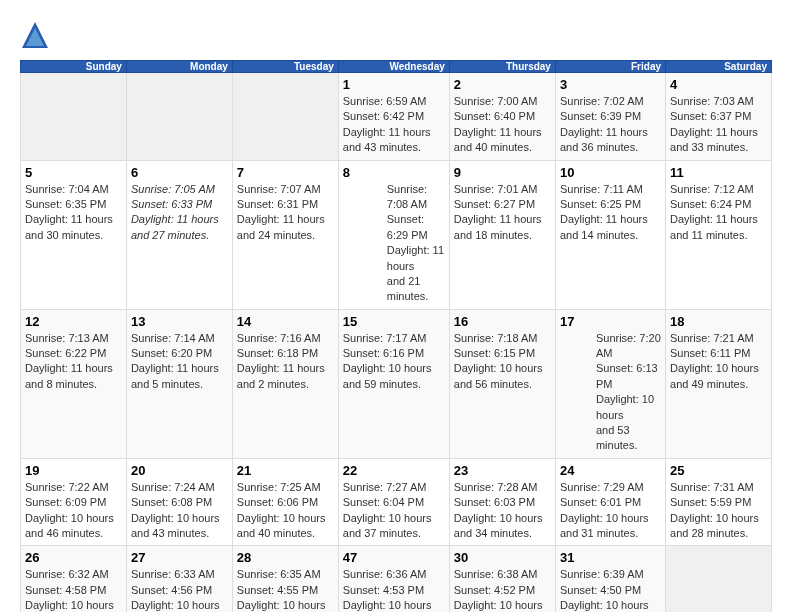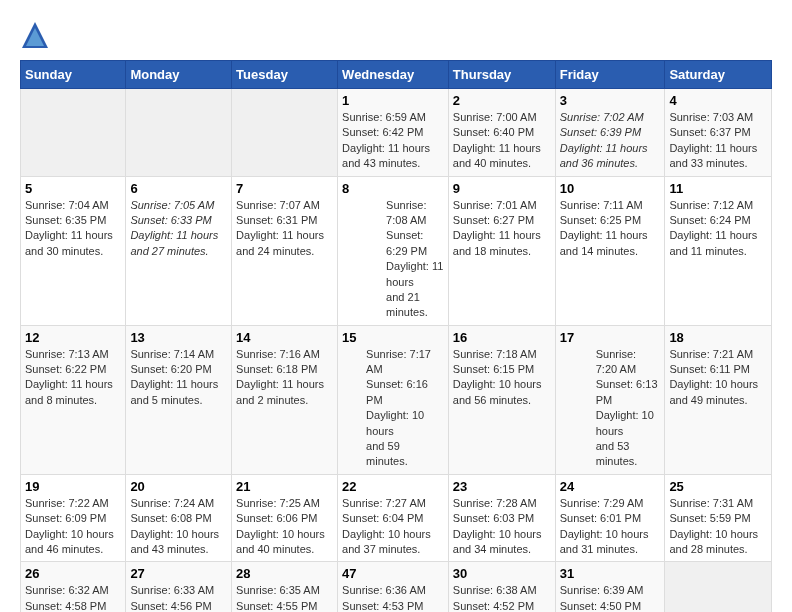--- a/index.html
+++ b/index.html
@@ -50,23 +50,23 @@
     table {
       width: 100%;
       border-collapse: collapse;
       font-size: 11px;
     }
     thead tr {
       background-color: #2a5db0;
       color: #fff;
     }
     thead th {
-      padding: 6px 4px;
-      text-align: left;
-      font-size: 13px;
+      padding: 0 4px;
+      text-align: right;
+      font-size: 10px;
       font-weight: bold;
       border: 1px solid #1e4a9a;
     }
     tbody tr {
       border-bottom: 1px solid #ccc;
     }
     tbody td {
       vertical-align: top;
       padding: 4px 4px;
       border: 1px solid #ddd;
@@ -140,21 +140,21 @@
         </td>
         <td>
           <span class="day-number">2</span>
           <div class="day-info" style="white-space: pre-line;">Sunrise: 7:00 AM
 Sunset: 6:40 PM
 Daylight: 11 hours
 and 40 minutes.</div>
         </td>
         <td>
           <span class="day-number">3</span>
-          <div class="day-info" style="white-space: pre-line; font-style: italic;">Sunrise: 7:02 AM
+          <div class="day-info" style="white-space: pre-line;">Sunrise: 7:02 AM
 Sunset: 6:39 PM
 Daylight: 11 hours
 and 36 minutes.</div>
         </td>
         <td>
           <span class="day-number">4</span>
           <div class="day-info" style="white-space: pre-line;">Sunrise: 7:03 AM
 Sunset: 6:37 PM
 Daylight: 11 hours
 and 33 minutes.</div>
@@ -228,21 +228,21 @@
         </td>
         <td>
           <span class="day-number">14</span>
           <div class="day-info" style="white-space: pre-line;">Sunrise: 7:16 AM
 Sunset: 6:18 PM
 Daylight: 11 hours
 and 2 minutes.</div>
         </td>
         <td>
           <span class="day-number">15</span>
-          <div class="day-info" style="white-space: pre-line; margin-left: 24px;">Sunrise: 7:17 AM
+          <div class="day-info" style="white-space: pre-line;">Sunrise: 7:17 AM
 Sunset: 6:16 PM
 Daylight: 10 hours
 and 59 minutes.</div>
         </td>
         <td>
           <span class="day-number">16</span>
           <div class="day-info" style="white-space: pre-line;">Sunrise: 7:18 AM
 Sunset: 6:15 PM
 Daylight: 10 hours
 and 56 minutes.</div>

